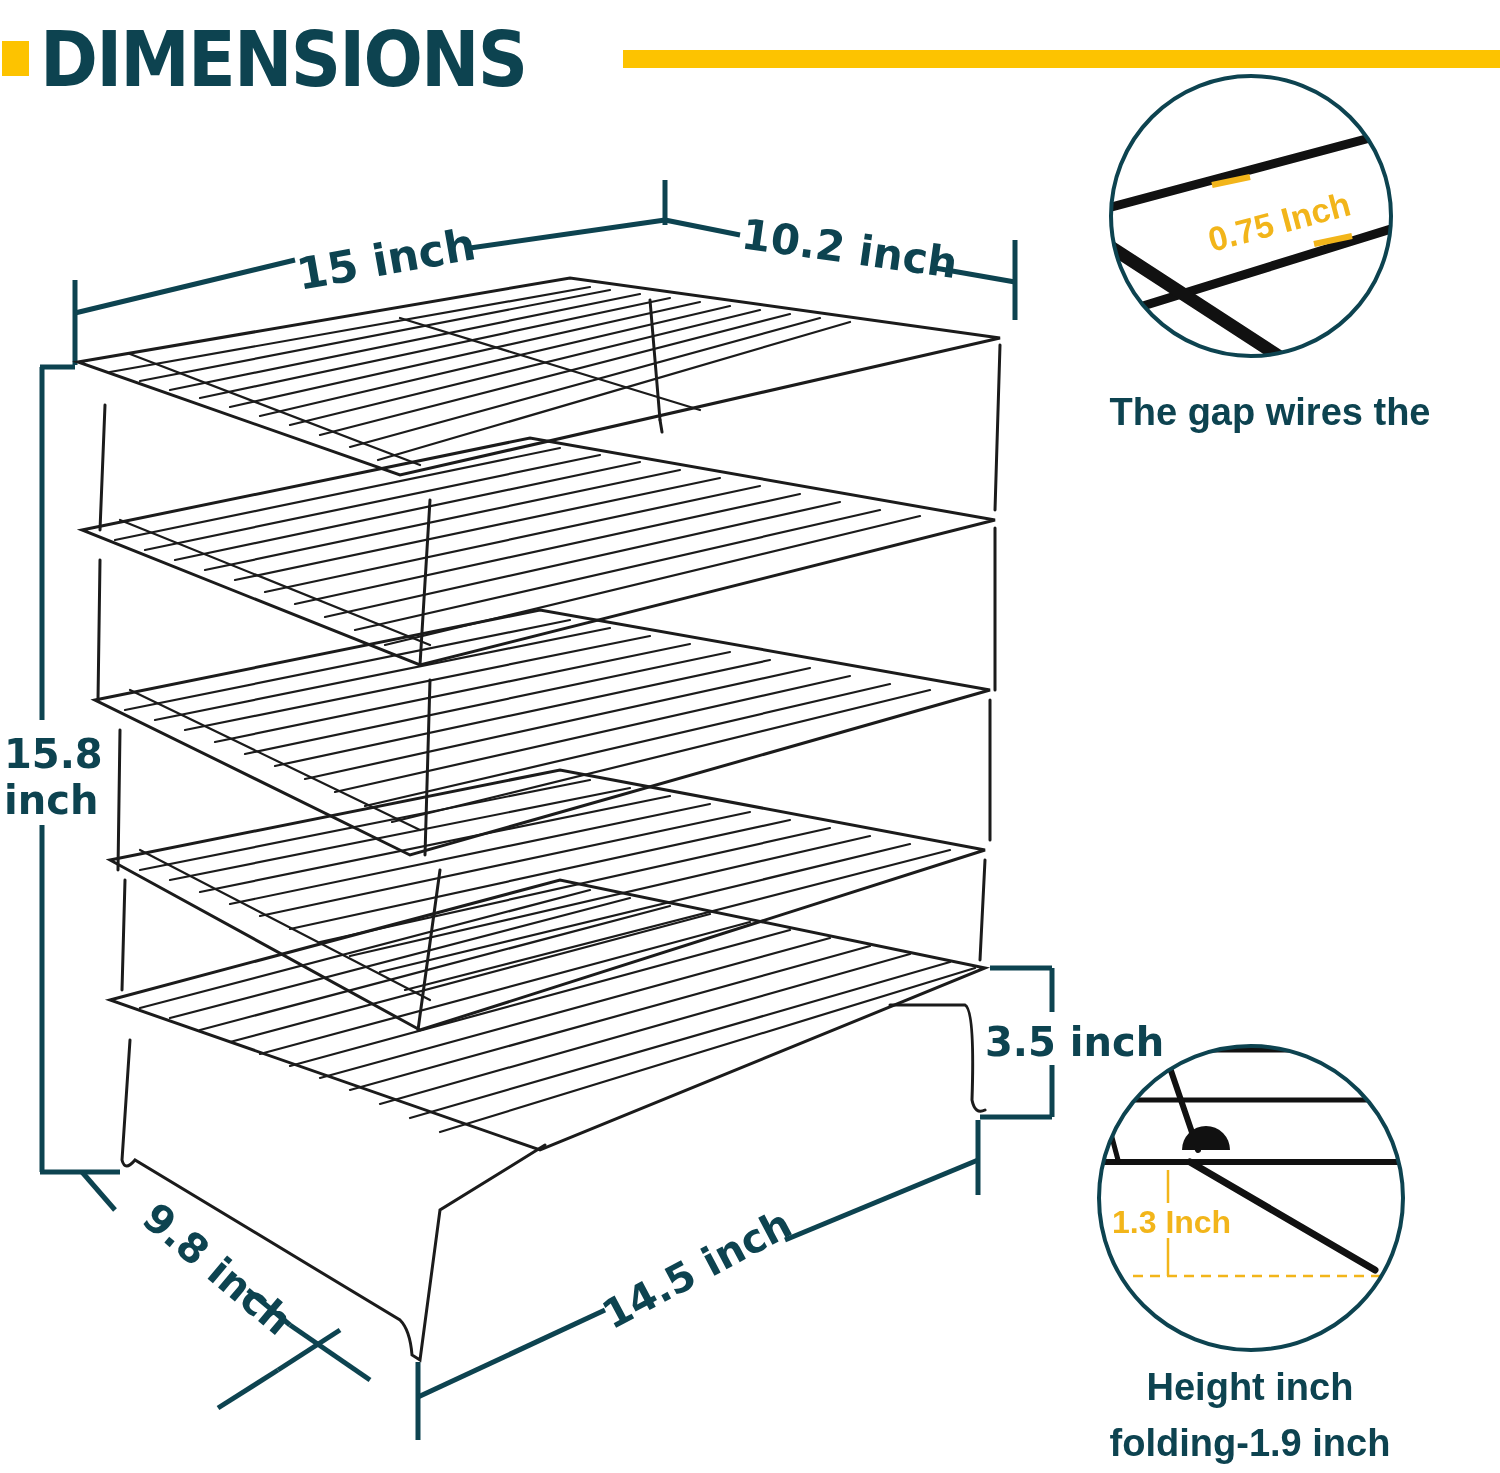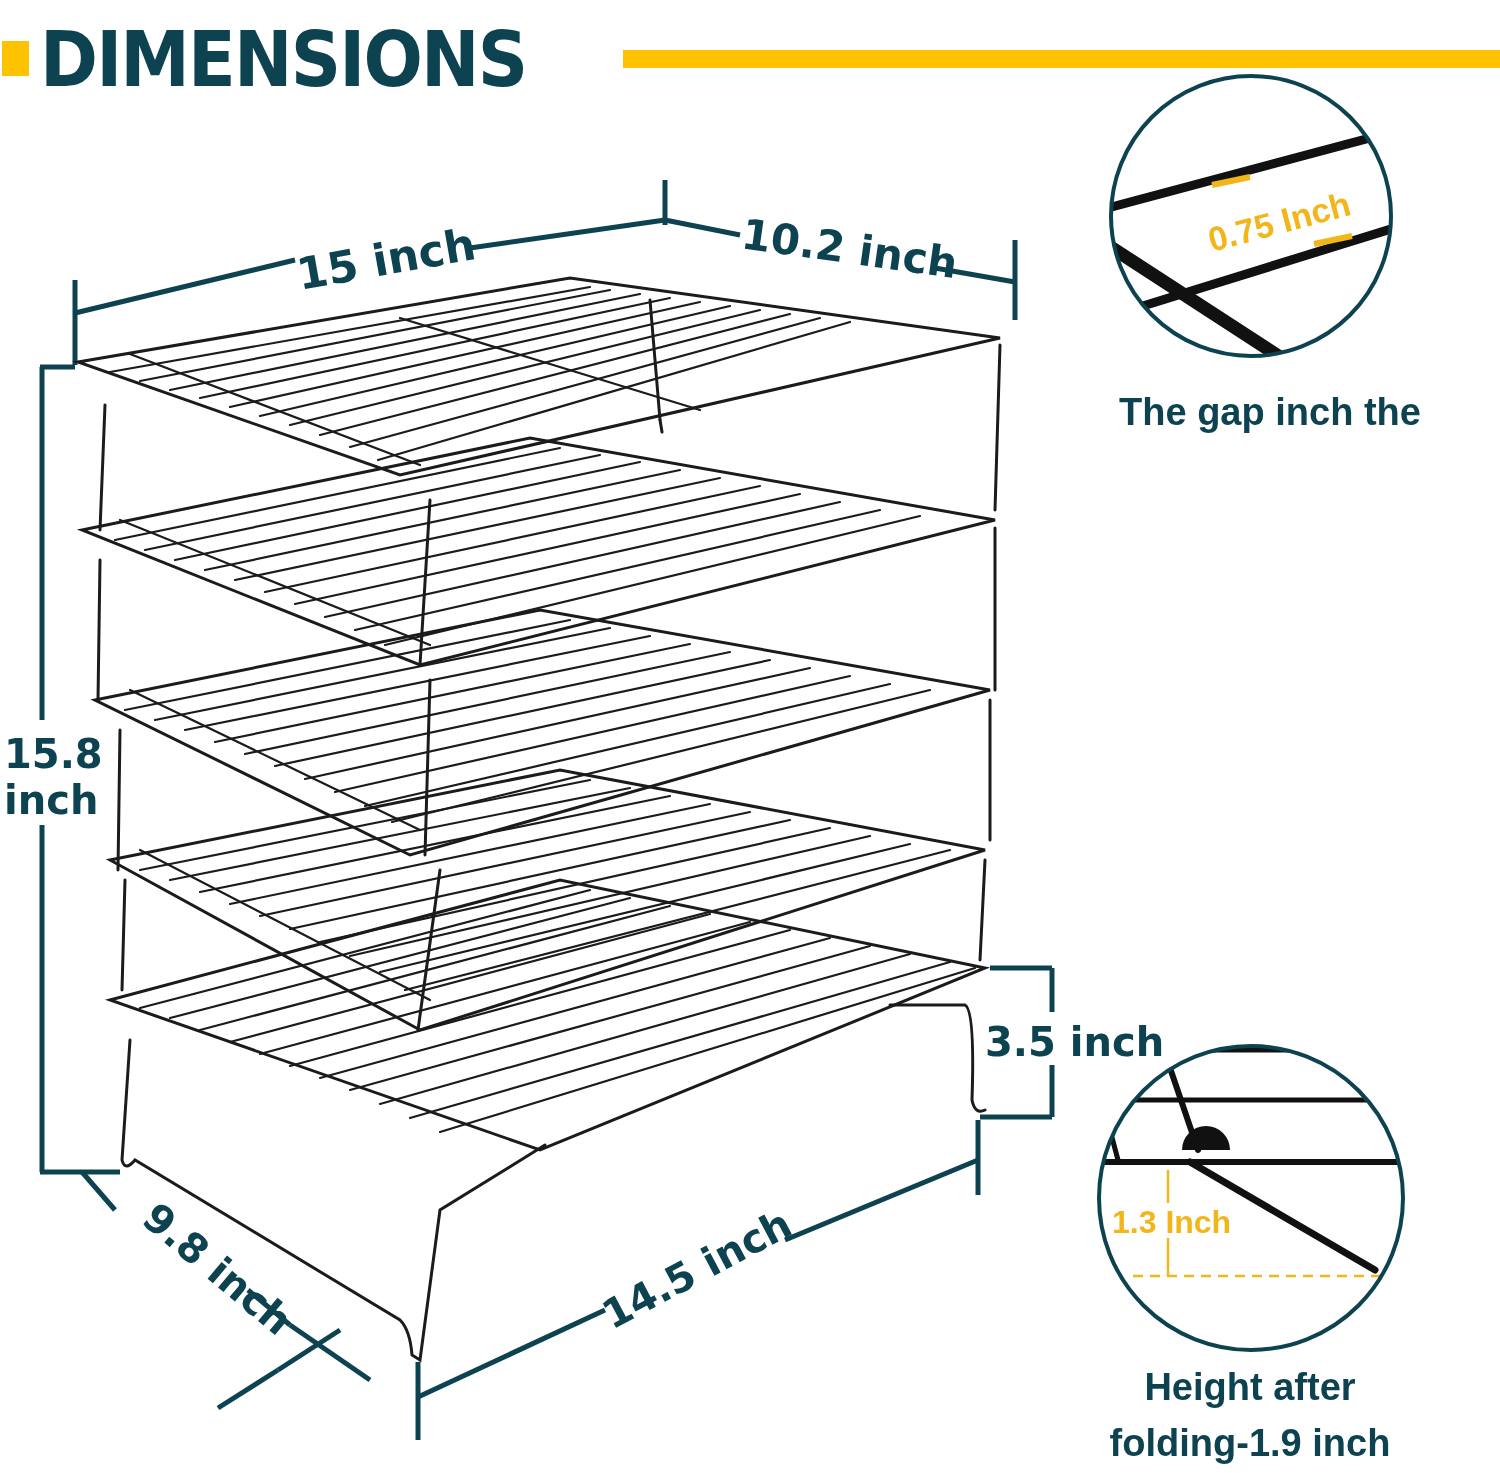--- a/index.html
+++ b/index.html
@@ -203,18 +203,18 @@
       <line x1="1168" y1="1170" x2="1168" y2="1203"></line>
       <line x1="1168" y1="1238" x2="1168" y2="1276"></line>
       <line x1="1133" y1="1276" x2="1380" y2="1276" stroke-dasharray="10,7"></line>
     </g>
     <text x="1112" y="1233" font-size="32" font-weight="bold" fill="#f2b51a" font-family="Liberation Sans, sans-serif">1.3 Inch</text>
     <circle cx="1251" cy="1198" r="152" fill="none" stroke="#0d4350" stroke-width="4"></circle>
   </g>
 </svg>
 
 <div class="caption" style="left:1060px; top:384px; width:420px;">
-  <div>The gap inch the</div>
+  <div>The gap wires the</div>
 </div>
 <div class="caption" style="left:1060px; top:1359px; width:380px;">
-  <div>Height after</div>
+  <div>Height inch</div>
   <div>folding-1.9 inch</div>
 </div>
 
 </body></html>

